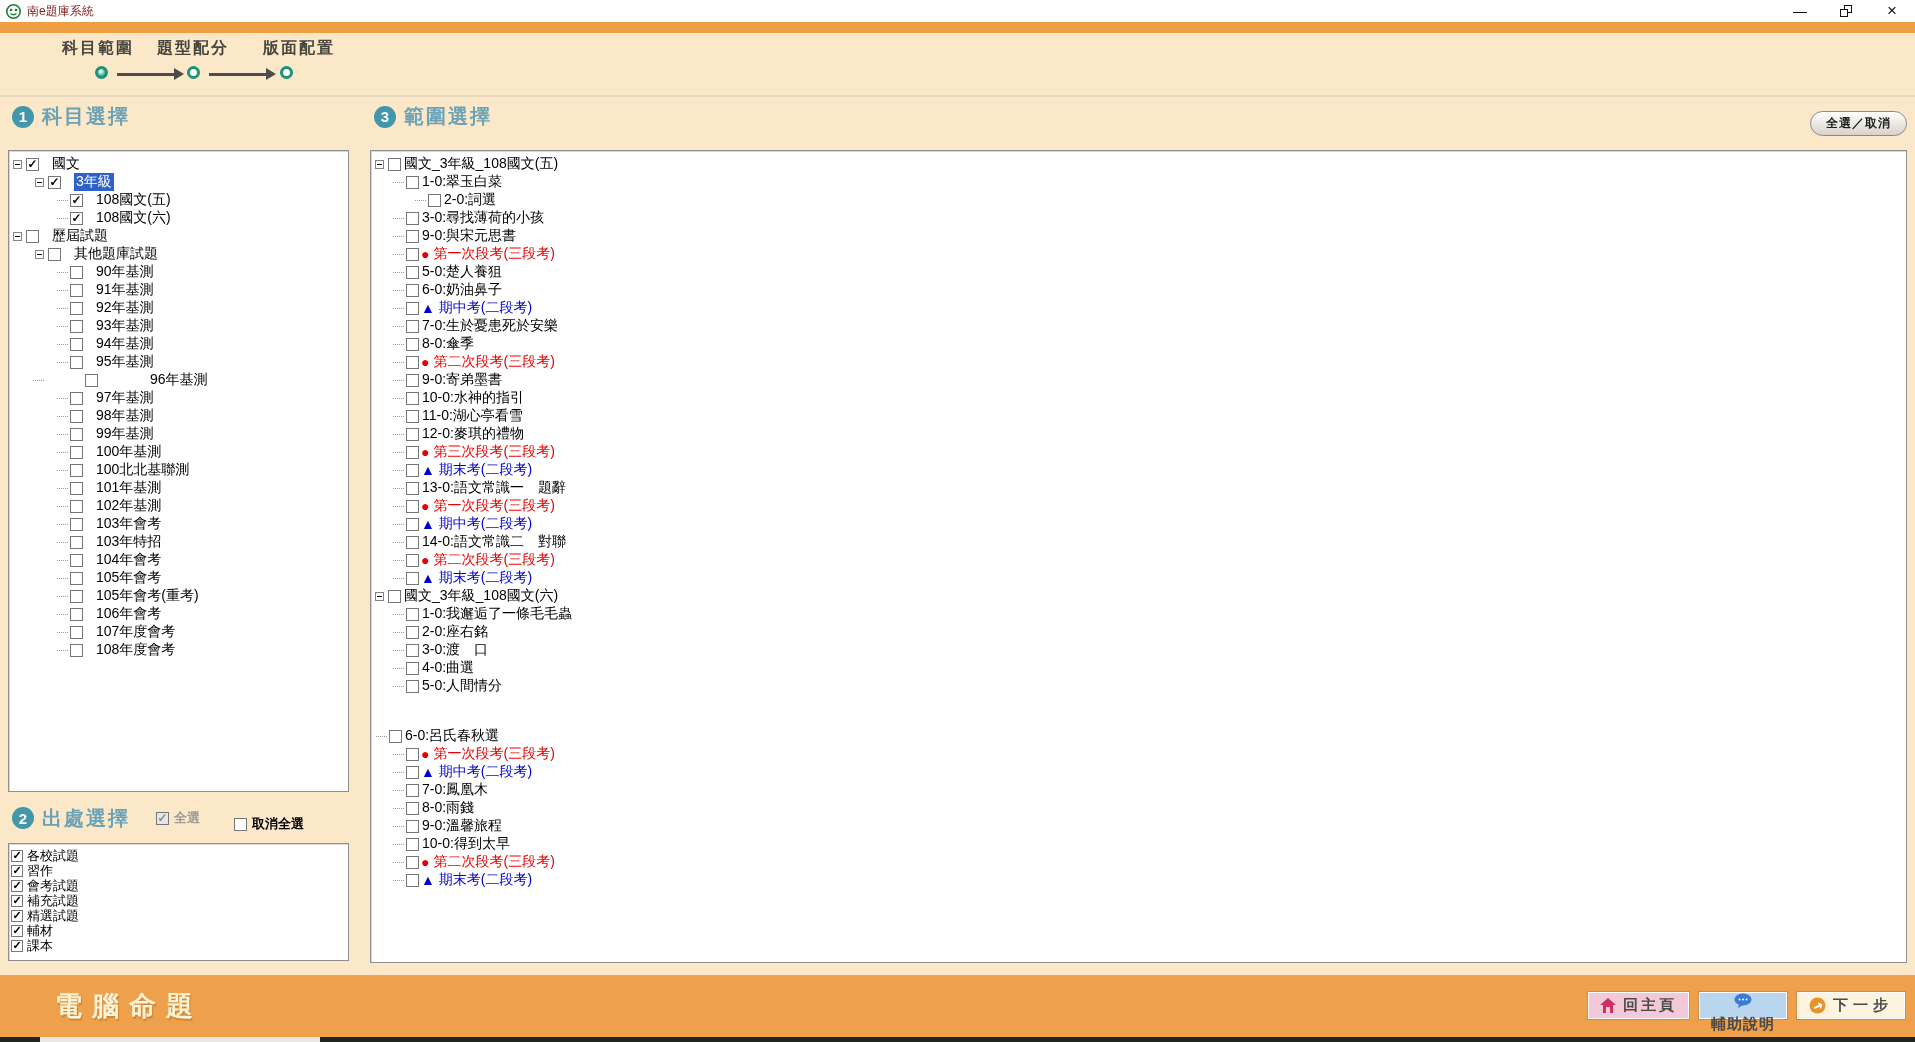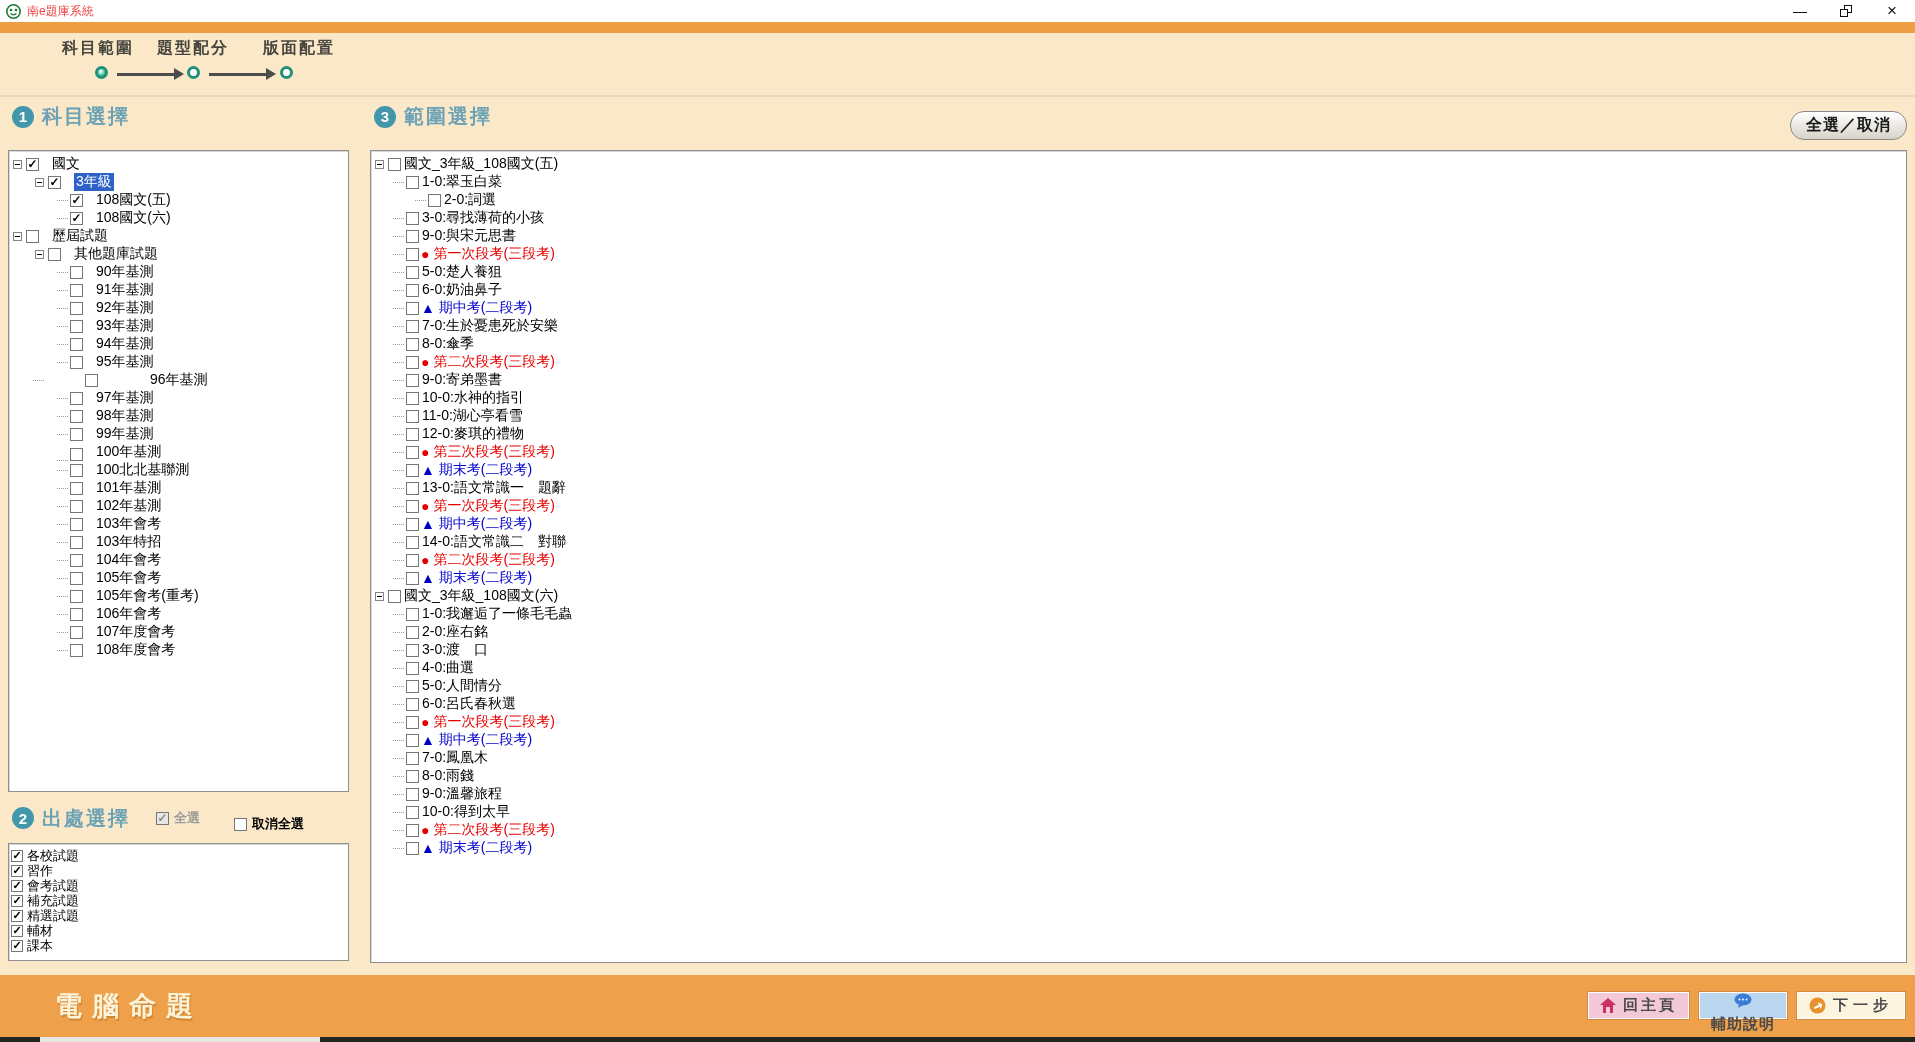--- a/index.html
+++ b/index.html
@@ -6,21 +6,21 @@
   html,body { width:1915px; height:1042px; }
   body {
     position:relative; overflow:hidden;
     background:#fbe8c8;
     font-family:"Liberation Sans", sans-serif;
     color:#000;
   }
   
   .titlebar { position:absolute; top:0; left:0; right:0; height:22px; background:#ffffff; display:flex; align-items:center; }
   .app-icon { margin-left:6px; width:15px; height:15px; flex:none; }
-  .title-text { margin-left:6px; font-size:12px; color:#ef4444; }
+  .title-text { margin-left:6px; font-size:12px; color:#7f1d1d; }
   .win-controls { position:absolute; right:0; top:0; height:22px; display:flex; }
   .win-btn { width:46px; height:22px; display:flex; align-items:center; justify-content:center; font-size:14px; color:#111; }
   .restore-glyph { position:relative; width:12px; height:12px; }
   .restore-glyph .sq-back { position:absolute; top:0; right:0; width:8px; height:8px; border:1px solid #111; }
   .restore-glyph .sq-front { position:absolute; bottom:0; left:0; width:8px; height:8px; border:1px solid #111; background:#fff; }
   
   .orange-strip { position:absolute; top:22px; left:0; right:0; height:11px; background:#ee9f43; }
   
   .steps-band { position:absolute; top:33px; left:0; right:0; height:64px; background:#fbe8c8; border-bottom:2px solid #e7d9bd; }
   .step-label { position:absolute; top:5px; transform:translateX(-50%); font-size:16px; font-weight:bold; color:#45453d; letter-spacing:2px; white-space:nowrap; }
@@ -39,21 +39,21 @@
   #subject-box { left:8px;  top:53px;  width:341px;  height:642px; padding:4px 0; }
   #source-box  { left:8px;  top:746px; width:341px;  height:118px; padding:4px 2px; }
   #scope-box   { left:370px;top:53px;  width:1537px; height:813px; padding:4px 0; }
   #subject-header { left:12px; top:6px; }
   #source-header  { left:12px; top:706px; }
   #scope-header   { left:374px; top:6px; }
   .src-opt { display:flex; align-items:center; gap:5px; font-size:13px; font-weight:bold; color:#000; margin-left:18px; }
   .src-opt.disabled { color:#9a9a9a; }
   .src-opt.disabled .cb { background:#e6e6e6; color:#8a8a8a; }
   .toggle-btn { position:absolute; right:8px; top:14px; padding:3px 15px; border:1px solid #8a8a8a; border-radius:14px;
-    background:linear-gradient(#ffffff, #d8d3c9); font-size:16px; font-weight:bold; color:#1c1c1c; letter-spacing:1px; }
+    background:linear-gradient(#ffffff, #d8d3c9); font-size:12px; font-weight:bold; color:#1c1c1c; letter-spacing:1px; }
   
   .tree-row { height:18px; display:flex; align-items:center; font-size:14px; white-space:nowrap; }
   .expand-box { width:9px; height:9px; border:1px solid #848484; background:#fff; display:inline-flex; align-items:center;
     justify-content:center; margin-right:4px; flex:none; }
   .expand-box::after { content:""; width:5px; height:1px; background:#000; }
   .conn { width:11px; height:0; border-top:1px dotted #9a9a9a; margin-right:2px; flex:none; }
   .cb { width:13px; height:13px; border:1px solid #767676; background:#fff; display:inline-flex; align-items:center;
     justify-content:center; font-size:12px; font-weight:bold; color:#000; flex:none; line-height:1; }
   .lbl { margin-left:3px; }
   .lbl.gap { margin-left:13px; }
@@ -200,21 +200,21 @@
       <div class="tree-row" style="padding-left: 48px;">
         <span class="conn"></span>
         <span class="cb"></span>
         <span class="lbl gap">98年基測</span>
       </div>
       <div class="tree-row" style="padding-left: 48px;">
         <span class="conn"></span>
         <span class="cb"></span>
         <span class="lbl gap">99年基測</span>
       </div>
-      <div class="tree-row" style="padding-left: 48px; align-items: flex-end;">
+      <div class="tree-row" style="padding-left: 48px;">
         <span class="conn"></span>
         <span class="cb"></span>
         <span class="lbl gap">100年基測</span>
       </div>
       <div class="tree-row" style="padding-left: 48px;">
         <span class="conn"></span>
         <span class="cb"></span>
         <span class="lbl gap">100北北基聯測</span>
       </div>
       <div class="tree-row" style="padding-left: 48px;">
@@ -470,21 +470,21 @@
       <div class="tree-row" style="padding-left: 22px;">
         <span class="conn"></span>
         <span class="cb"></span>
         <span class="lbl">4-0:曲選</span>
       </div>
       <div class="tree-row" style="padding-left: 22px;">
         <span class="conn"></span>
         <span class="cb"></span>
         <span class="lbl">5-0:人間情分</span>
       </div>
-      <div class="tree-row" style="padding-left: 22px;">
+      <div class="tree-row" style="padding-left: 5px; margin-top: 32px;">
         <span class="conn"></span>
         <span class="cb"></span>
         <span class="lbl">6-0:呂氏春秋選</span>
       </div>
       <div class="tree-row" style="padding-left: 22px;">
         <span class="conn"></span>
         <span class="cb"></span>
         <span class="marker circle">●</span>
         <span class="lbl red">第一次段考(三段考)</span>
       </div>

